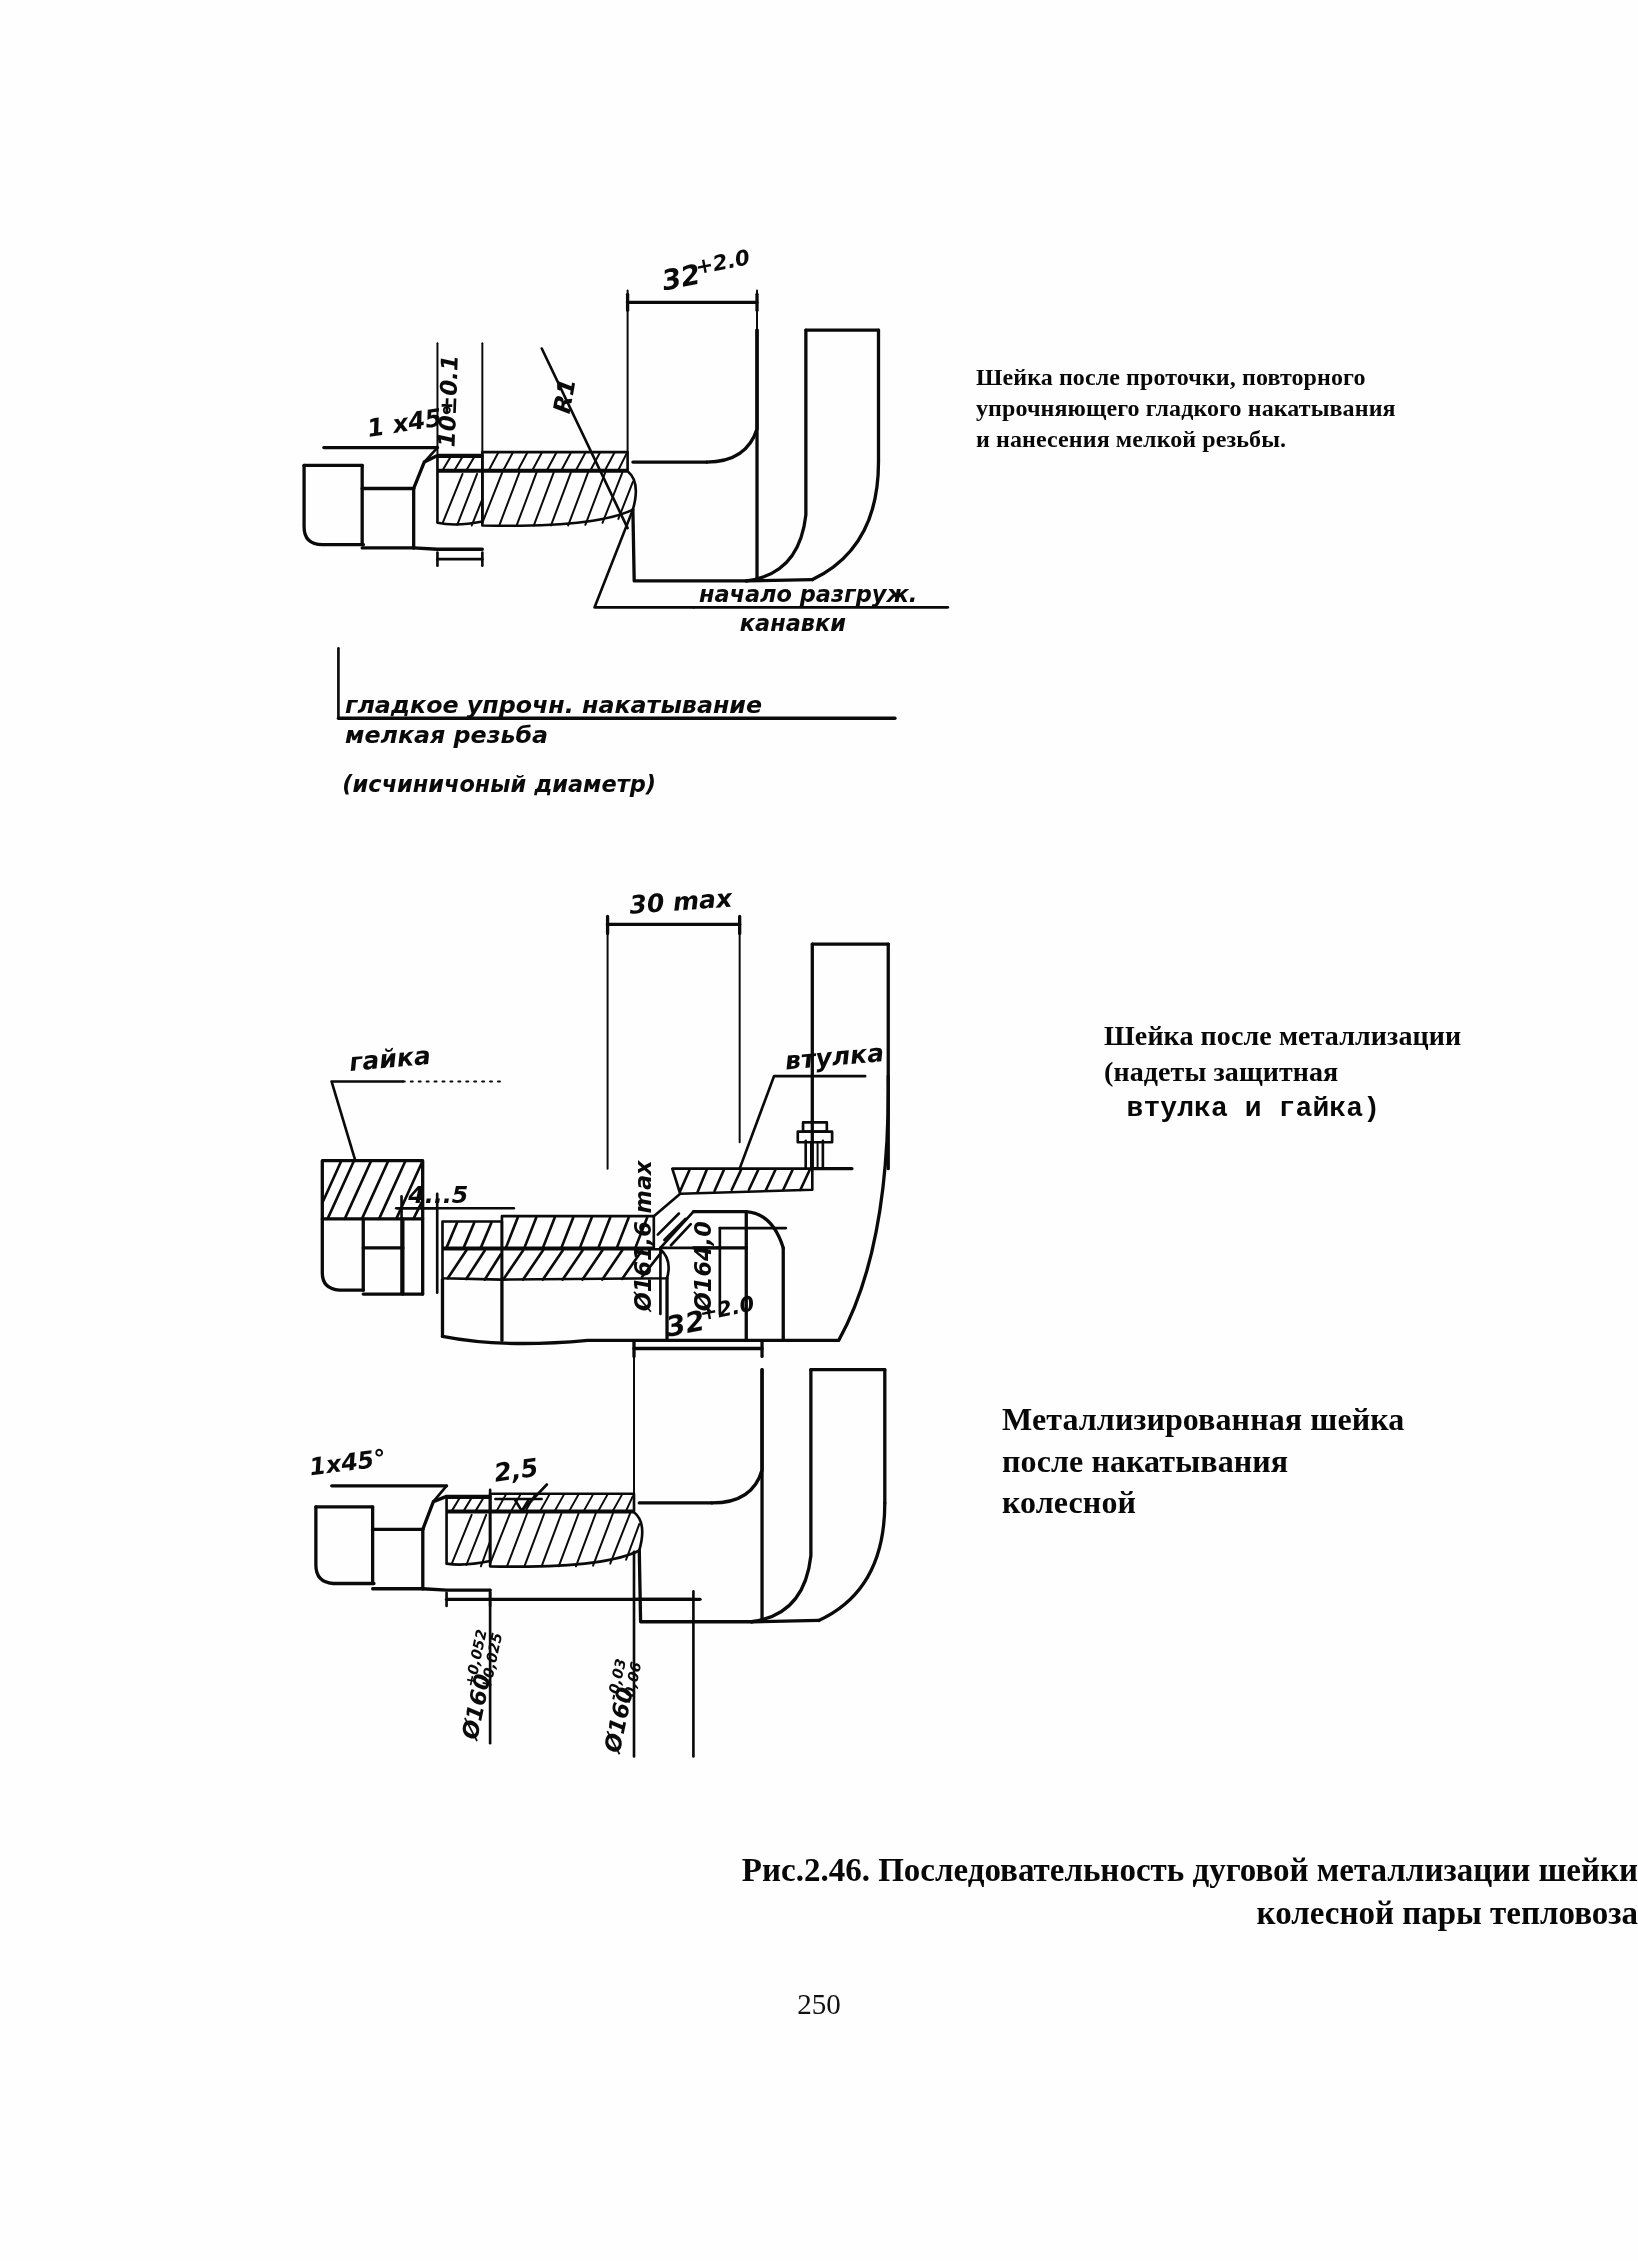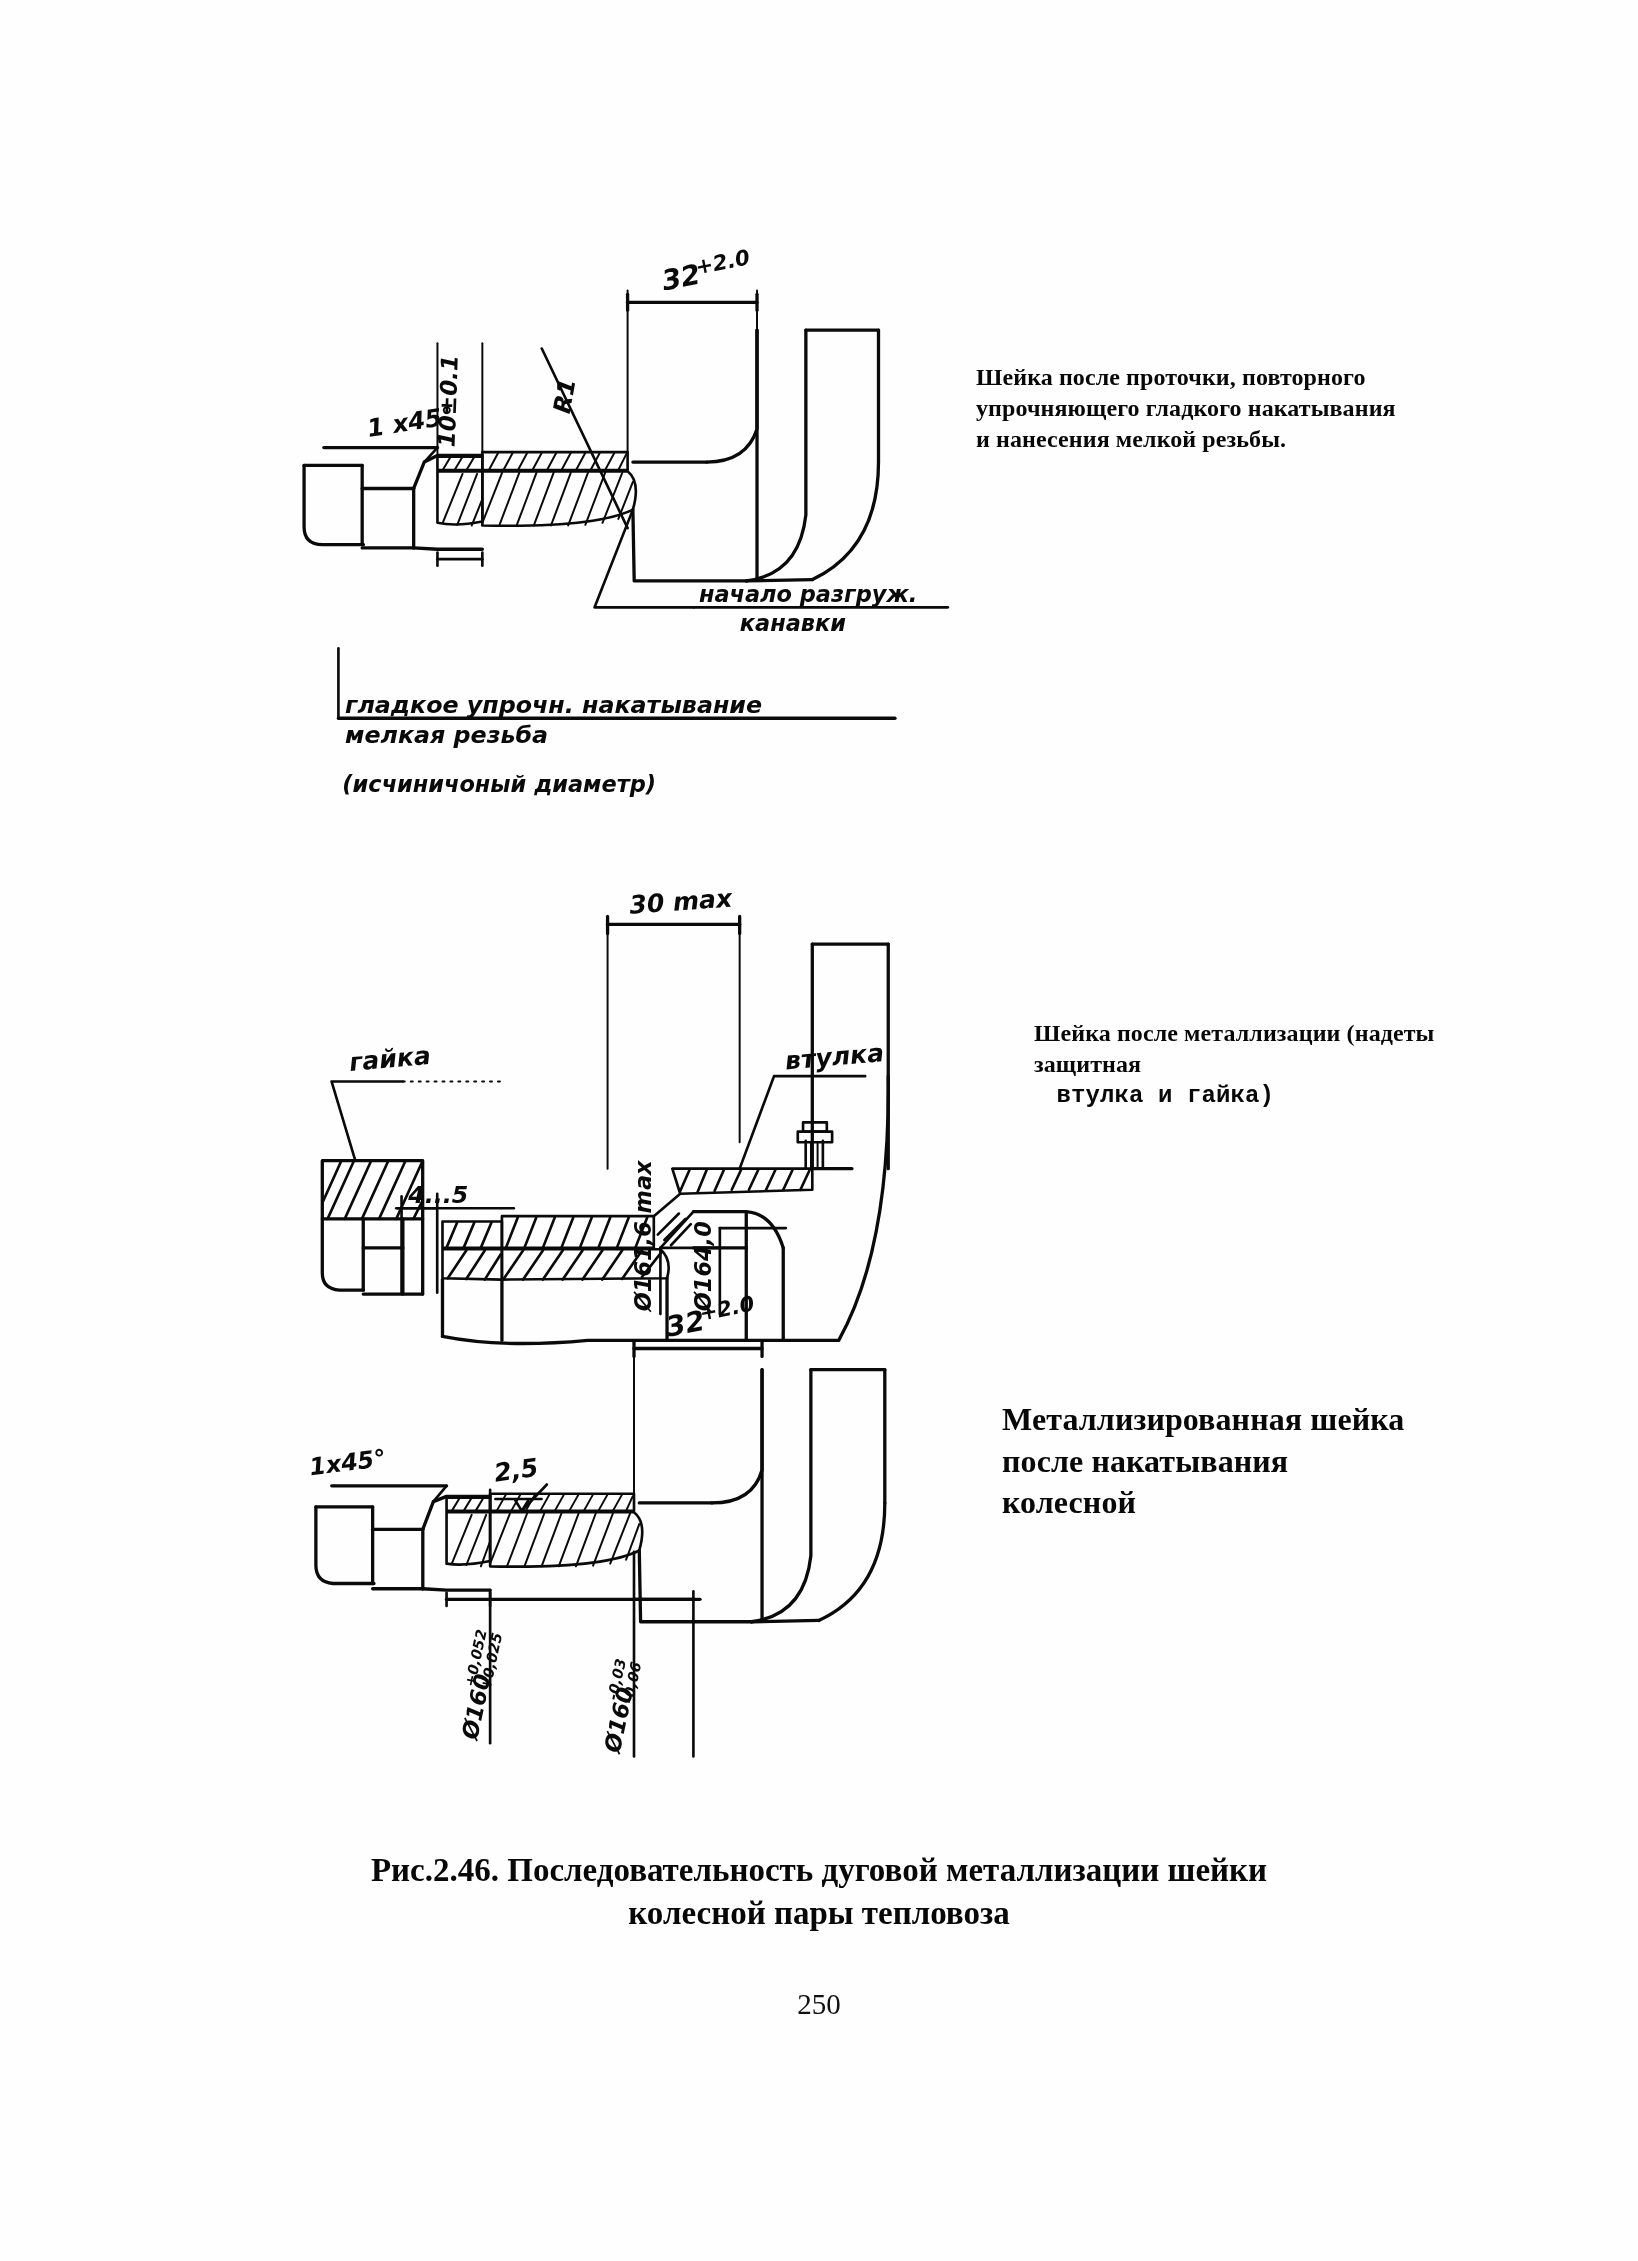--- a/index.html
+++ b/index.html
@@ -15,27 +15,27 @@
   
   .cap{
     position:absolute;
     font-family:"Liberation Serif", serif;
     font-weight:700;
     color:#080808;
     line-height:1.30;
     letter-spacing:0.1px;
   }
   #cap1{left:976px;top:362px;width:423px;font-size:24px;}
-  #cap2{left:1034px;top:1018px;width:409px;font-size:24px;}
+  #cap2{left:1104px;top:1018px;width:409px;font-size:28px;}
   #cap2 .ind{display:block;padding-left:22.5px;font-family:Liberation Mono, monospace;}
   #cap3{left:1002px;top:1399px;width:423px;font-size:32px;}
 
   .figcap{
     position:absolute;left:0;top:1849px;width:1638px;
-    text-align:center;font-family:"Liberation Serif", serif;
+    text-align:right;font-family:"Liberation Serif", serif;
     font-weight:700;font-size:33px;line-height:1.30;color:#080808;
   }
   .figcap span{display:block;}
   .pagenum{
     position:absolute;left:0;top:1988px;width:1638px;
     text-align:center;font-family:"Liberation Serif", serif;
     font-size:29px;color:#111;
   }
 
   

